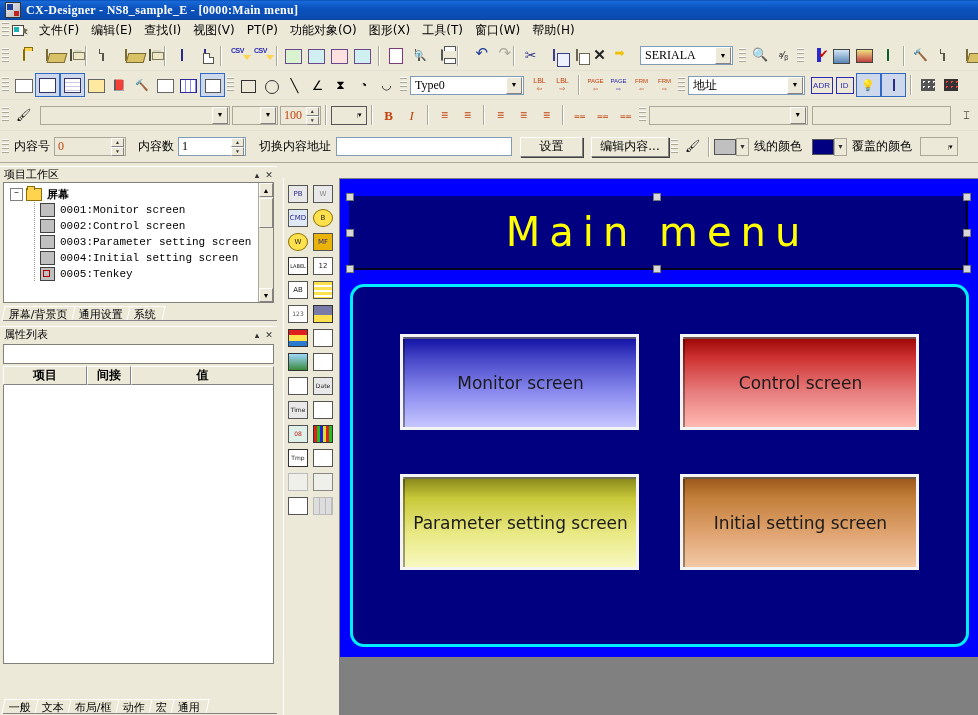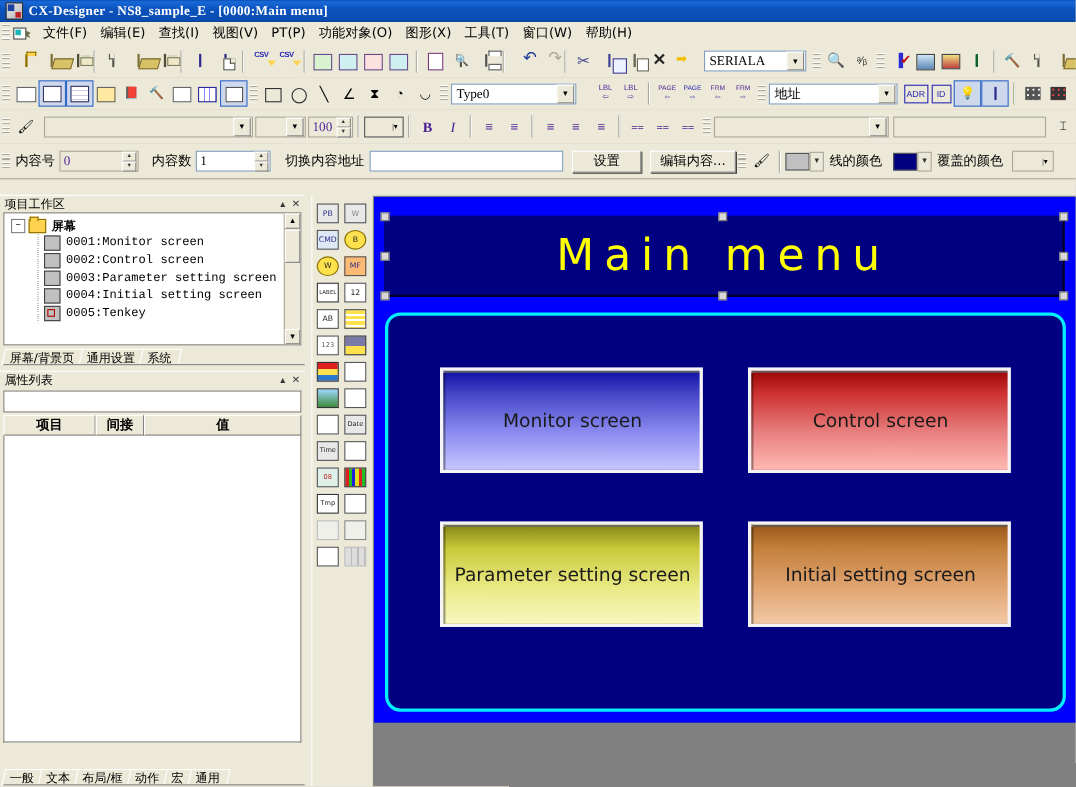--- a/index.html
+++ b/index.html
@@ -93,24 +93,24 @@
   .combo.flat{background:#ece9d8;border:1px solid #aca899;}
   .spin{height:19px;border:1px solid #7f9db9;background:#fff;display:flex;align-items:center;box-sizing:border-box;}
   .spin .v{flex:1;padding-left:3px;font-family:"Liberation Serif",serif;font-size:12px;}
   .spin .btns{width:13px;height:17px;display:flex;flex-direction:column;margin-right:1px;}
   .spin .btns span{flex:1;border:1px solid #fff;border-right-color:#848284;border-bottom-color:#848284;background:#ece9d8;
       font-size:5px;line-height:7px;text-align:center;color:#333;box-sizing:border-box;}
   .tbl{font-family:"DejaVu Sans","Liberation Sans",sans-serif;font-size:12px;color:#000;white-space:nowrap;}
   .btn3d{height:20px;background:#ece9d8;border:1px solid #fff;border-right-color:#808080;border-bottom-color:#808080;
     box-shadow:1px 1px 0 #424242;display:flex;align-items:center;justify-content:center;
     font-family:"DejaVu Sans","Liberation Sans",sans-serif;font-size:12px;padding:0 8px;box-sizing:border-box;}
-  .disabled{color:#4c1d95;}
+  .disabled{color:#c2410c;}
 
   
-  .leftcol{position:absolute;left:0;top:177px;width:277px;bottom:0;background:#ece9d8;}
+  .leftcol{position:absolute;left:0;top:166px;width:277px;bottom:0;background:#ece9d8;}
   .panel-title{height:15px;display:flex;align-items:center;background:#ece9d8;
     font-family:"DejaVu Sans","Liberation Sans",sans-serif;font-size:11px;padding:0 2px 0 4px;border-top:1px solid #fff;}
   .panel-title .pt{flex:1;}
   .panel-title .pbtn{width:12px;height:12px;display:flex;align-items:center;justify-content:center;font-size:9px;color:#333;}
   .treebox{margin:0 3px;border:1px solid #828178;background:#fff;height:119px;position:relative;overflow:hidden;}
   .tree{font-family:"Liberation Mono",monospace;font-size:11px;padding:3px 0 0 4px;}
   .trow{display:flex;align-items:center;height:16px;white-space:nowrap;padding-left:2px;}
   .texp{width:11px;height:11px;border:1px solid #808080;background:#fff;font-size:9px;line-height:9px;text-align:center;color:#000;margin-right:3px;flex:none;}
   .tfolder{width:14px;height:11px;background:#ffd34d;border:1px solid #8a6d00;margin-right:5px;flex:none;position:relative;}
   .tfolder:before{content:"";position:absolute;left:0;top:-3px;width:6px;height:3px;background:#ffd34d;border:1px solid #8a6d00;border-bottom:none;}
@@ -390,21 +390,21 @@
     <div class="tbtn">
         <span class="ico" style="font-size:12px">⧗</span>
       </div>
     <div class="tbtn">
         <span class="ico" style="font-size:12px">◔</span>
       </div>
     <div class="tbtn">
         <span class="ico" style="font-size:12px">◡</span>
       </div>
     <div class="gripper"></div>
-    <div class="combo" style="width:114px;margin-right:15px">
+    <div class="combo" style="width:114px;margin-right:4px">
       <span class="val">Type0</span>
       <span class="arrow">▼</span>
     </div>
     <div class="tbtn">
         <span class="ico disabled" style="font-size:7px;line-height:8px">LBL<br>⇦</span>
       </div>
     <div class="tbtn">
         <span class="ico disabled" style="font-size:7px;line-height:8px">LBL<br>⇨</span>
       </div>
     <div class="sep"></div>
@@ -678,21 +678,21 @@
         <div class="obj">
           <span class="oi" style="background: rgb(223, 232, 245); color: rgb(42, 42, 138); border-color: rgb(85, 85, 85);">CMD</span>
         </div>
         <div class="obj">
           <span class="oi" style="background: rgb(255, 225, 77); color: rgb(34, 34, 34); border-color: rgb(138, 112, 0); border-radius: 50%;">B</span>
         </div>
         <div class="obj">
           <span class="oi" style="background: rgb(255, 225, 77); color: rgb(34, 34, 34); border-color: rgb(138, 112, 0); border-radius: 50%;">W</span>
         </div>
         <div class="obj">
-          <span class="oi" style="background: #fdba74; color: rgb(42, 42, 138); border-color: rgb(85, 85, 85);">MF</span>
+          <span class="oi" style="background: #eab308; color: rgb(42, 42, 138); border-color: rgb(85, 85, 85);">MF</span>
         </div>
         <div class="obj">
           <span class="oi" style="background: rgb(255, 255, 255); color: rgb(34, 34, 34); border-color: rgb(51, 51, 51); font-size: 5px;">LABEL</span>
         </div>
         <div class="obj">
           <span class="oi" style="background: rgb(255, 255, 255); color: rgb(34, 34, 34); border-color: rgb(85, 85, 85);">12</span>
         </div>
         <div class="obj">
           <span class="oi" style="background: rgb(255, 255, 255); color: rgb(34, 34, 34); border-color: rgb(85, 85, 85);">AB</span>
         </div>

